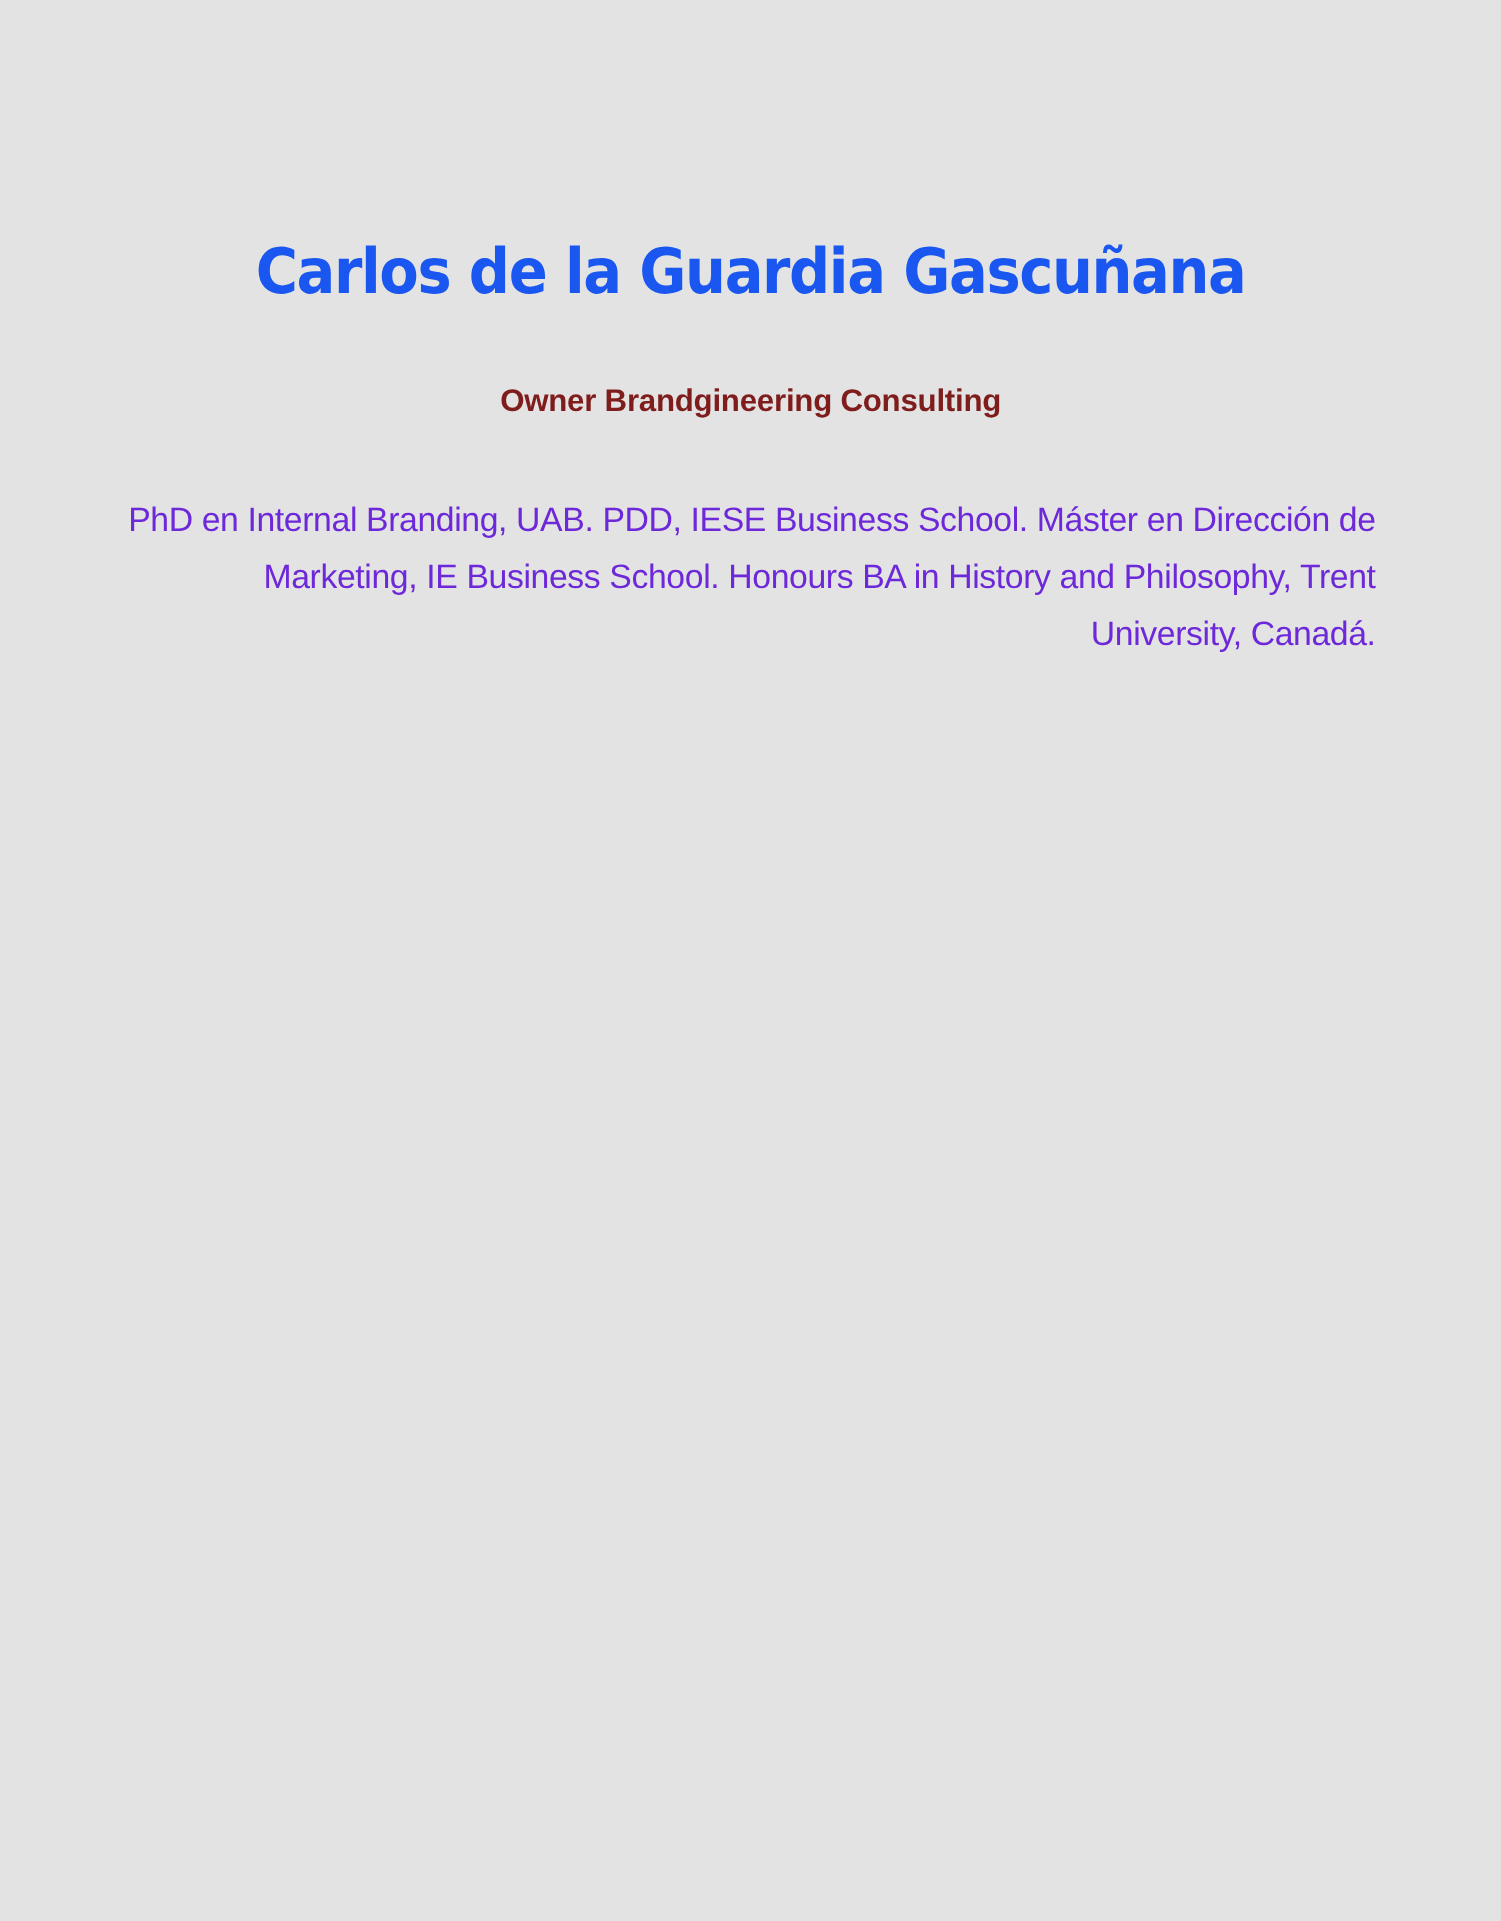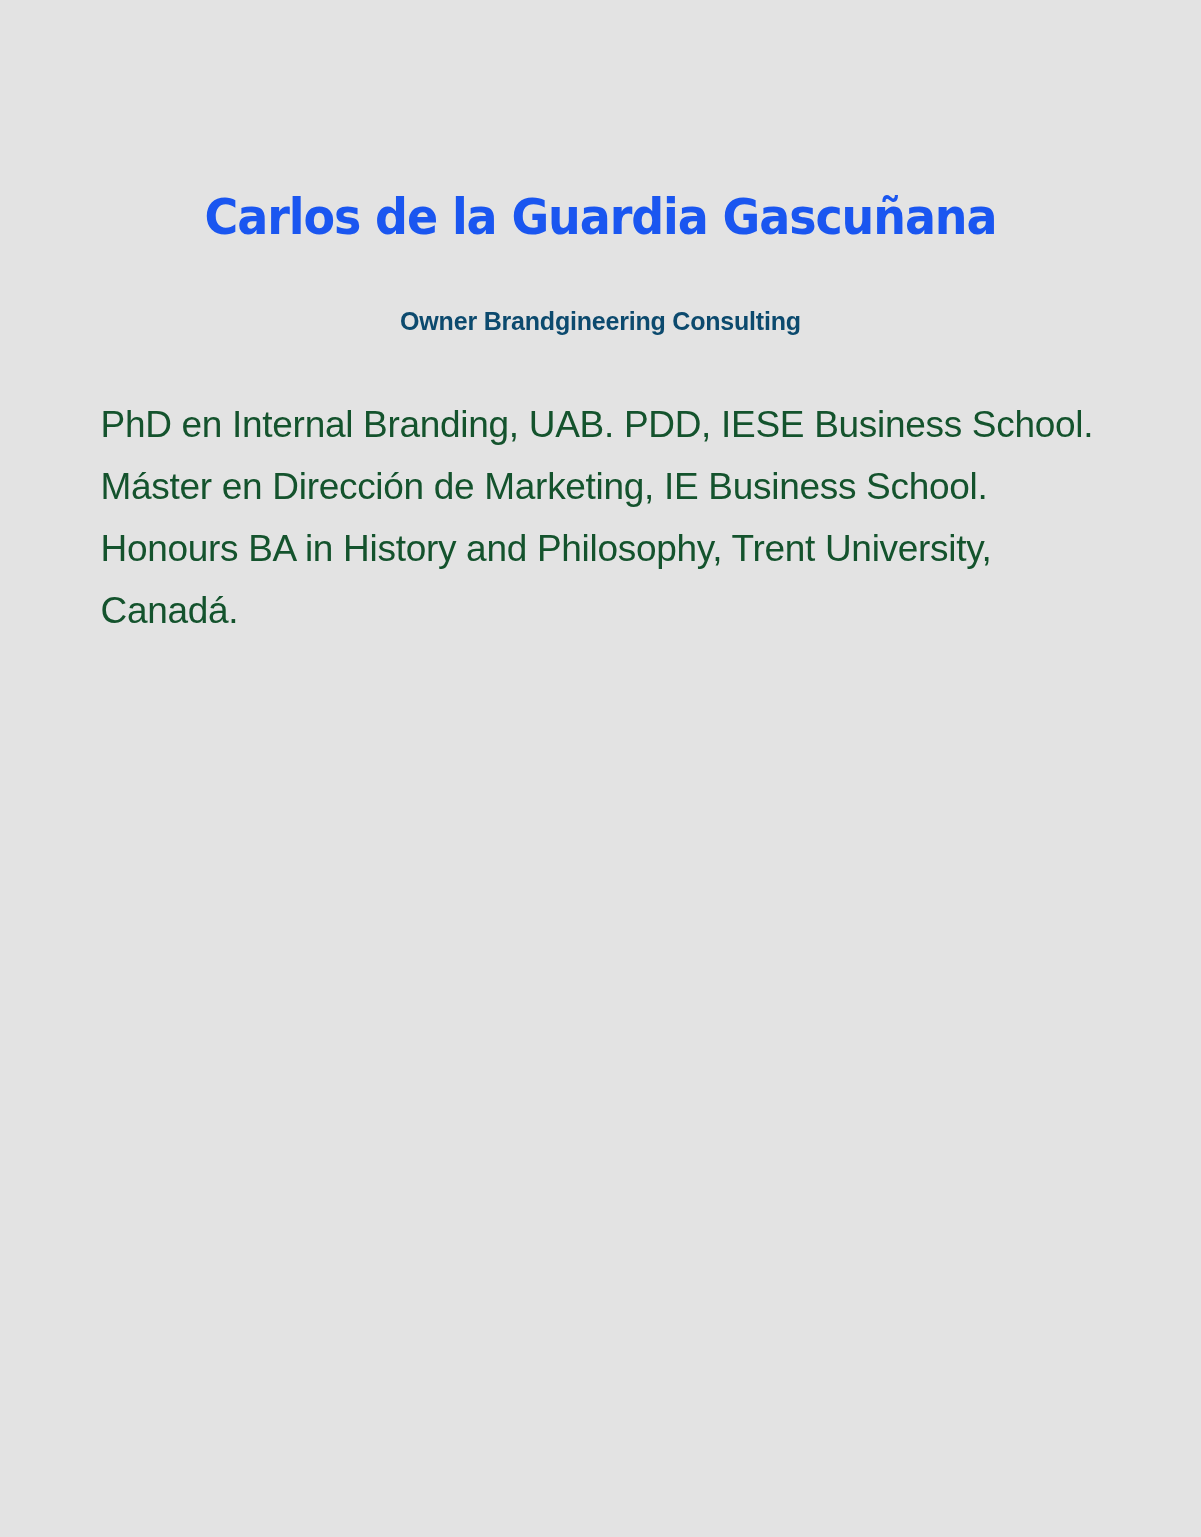--- a/index.html
+++ b/index.html
@@ -29,35 +29,35 @@
     font-weight: 700;
     font-size: 50px;
     letter-spacing: -1.2px;
     line-height: 1.1;
     transform: scaleX(0.92);
   }
   .speaker-role {
     margin: 0;
     padding-top: 62px;
     text-align: center;
-    color: #0c4a6e;
+    color: #7f1d1d;
     font-family: "Liberation Sans", sans-serif;
     font-weight: 700;
     font-size: 25px;
     letter-spacing: -0.2px;
   }
   .bio {
     margin: 0 auto;
     padding-top: 58px;
     max-width: 1000px;
-    text-align: left;
-    color: #14532d;
+    text-align: right;
+    color: #6d28d9;
     font-family: "Liberation Sans", sans-serif;
     font-weight: 400;
-    font-size: 37px;
+    font-size: 27px;
     line-height: 1.68;
     letter-spacing: -0.3px;
   }
   .bio-para {
     margin: 0;
   }
   .bio-para + .bio-para {
     margin-top: 0;
   }
 </style>

